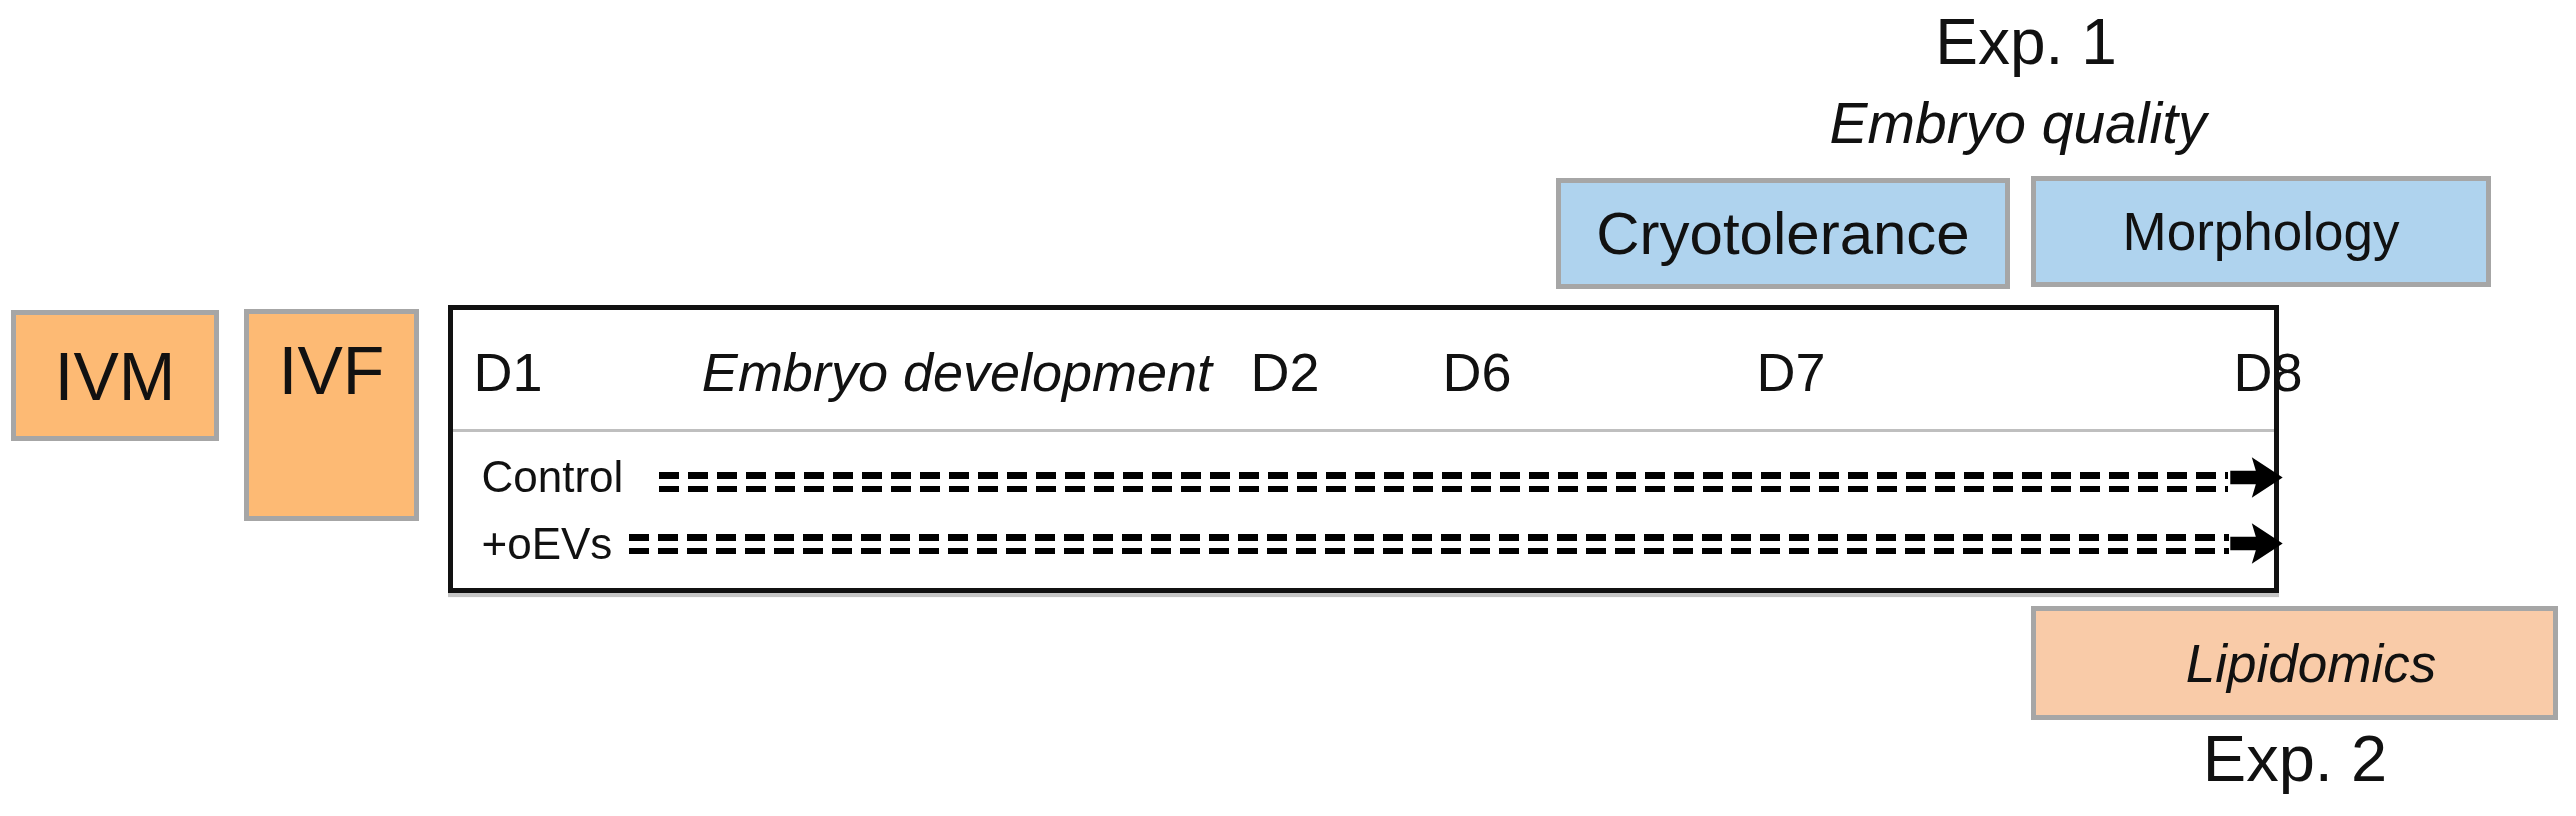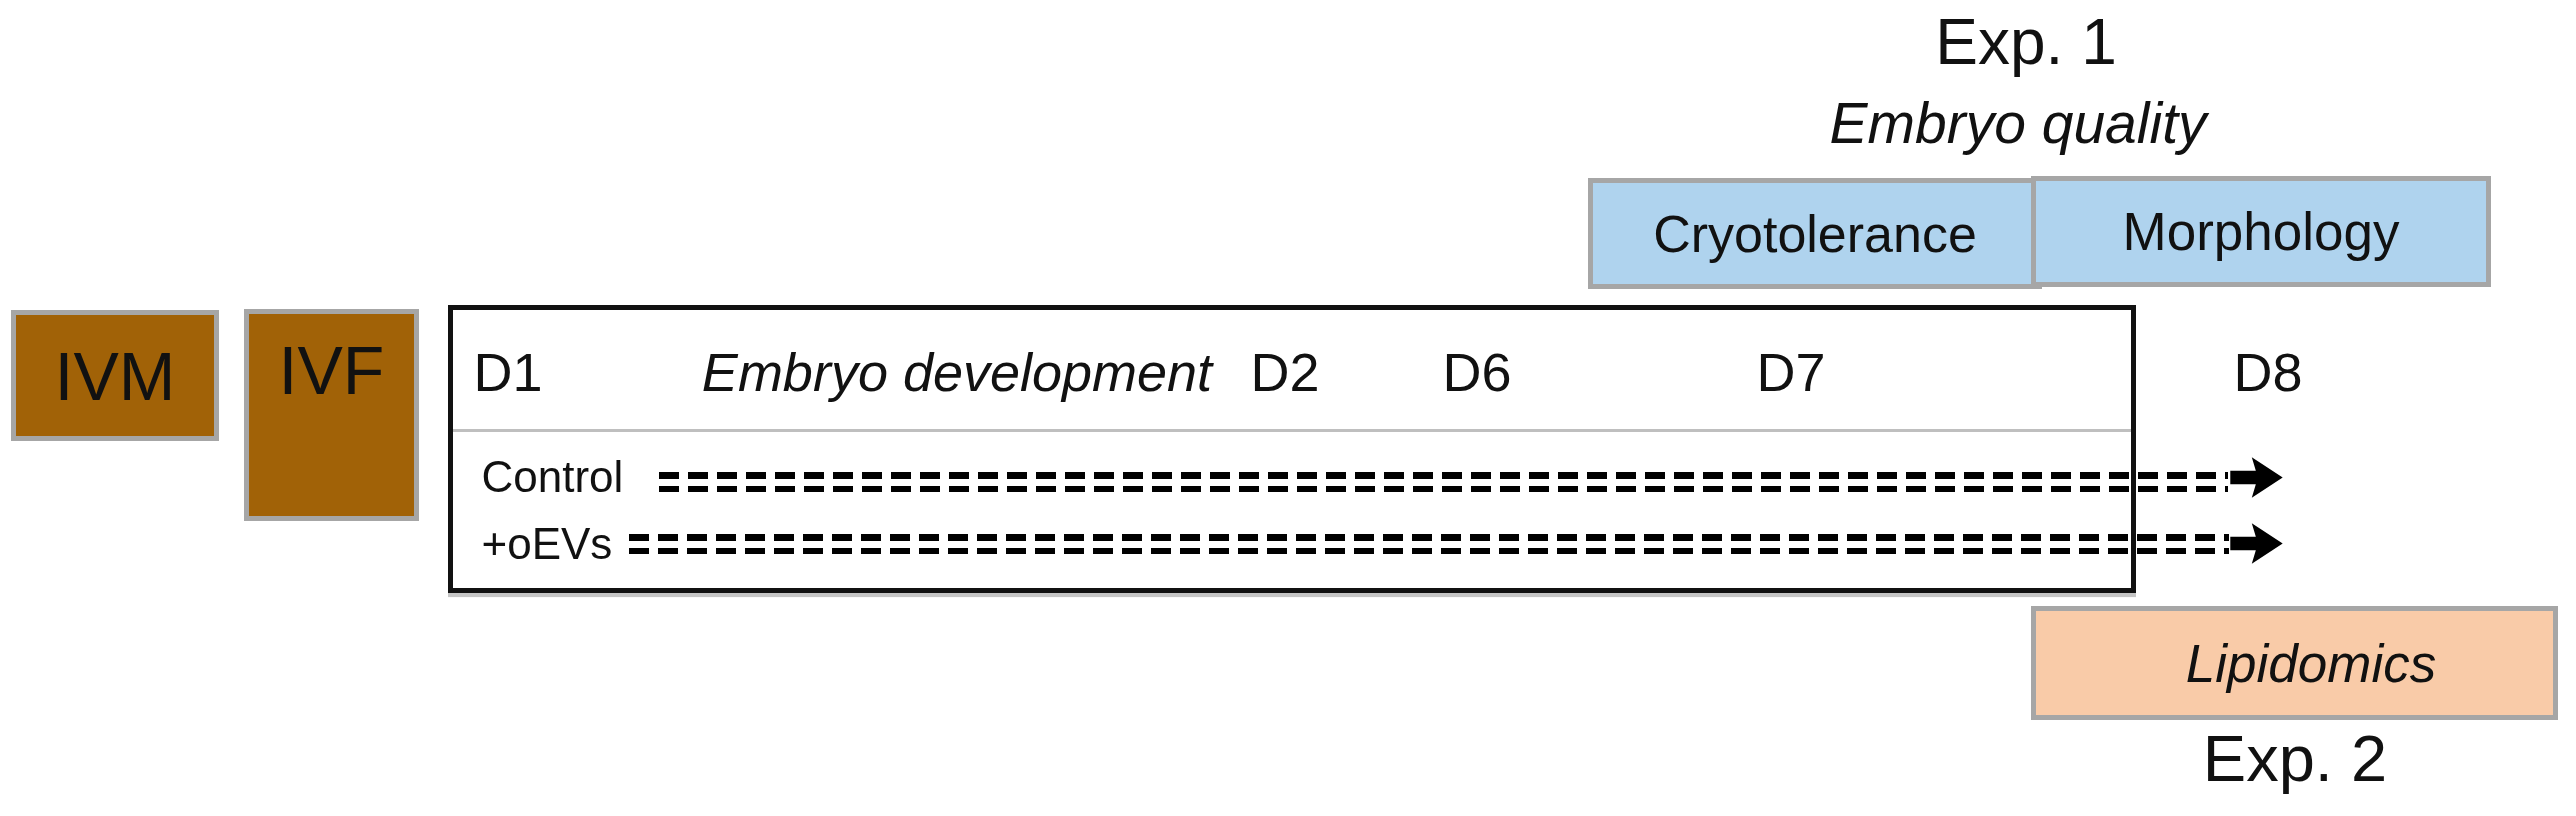--- a/index.html
+++ b/index.html
@@ -17,35 +17,35 @@
   
   .exp1-title{top:9.5px;left:2026px;font-size:64px;line-height:1;}
   .exp1-subtitle{top:95px;left:2018px;font-size:57px;line-height:1;font-style:italic;}
   .exp2-title{top:726px;left:2295px;font-size:65px;line-height:1;}
 
   
   .fbox{
     position:absolute;box-sizing:border-box;
     display:flex;align-items:center;justify-content:center;
     border:5.4px solid var(--gray-border,#a6a6a6);
-    background:#a16207;
+    background:#fdba74;
   }
   .fbox.blue{background:var(--blue-fill,#afd3ee);}
   .fbox.orange{background:var(--orange-fill,#f9cba8);}
-  .cryo{left:1556px;top:178px;width:454px;height:111px;font-size:52px;margin-left:32px;}
+  .cryo{left:1556px;top:178px;width:454px;height:111px;font-size:60px;}
   .morph{left:2031px;top:176px;width:460px;height:111px;font-size:53px;}
   .lipid{left:2031px;top:606px;width:527px;height:114px;font-size:53px;font-style:italic;padding-left:33px;}
   .ivm{left:11px;top:310px;width:208px;height:131px;font-size:68px;}
   .ivf{left:244px;top:309px;width:175px;height:212px;display:block;}
   .ivf-main{position:absolute;top:22px;left:0;right:0;text-align:center;font-size:68px;line-height:1;}
   .ivf-day{position:absolute;top:118px;left:0;right:0;text-align:center;font-size:56px;line-height:1;}
 
   
   .main-box{
-    position:absolute;left:448px;top:305px;width:1688px;height:288px;
+    position:absolute;left:448px;top:305px;width:1831px;height:288px;
     box-sizing:border-box;border:5.4px solid var(--black-border,#111111);
     background:#ffffff;
     box-shadow:0 4.1px 0 #c5c5c5;
   }
   .day{position:absolute;top:35px;font-size:54px;line-height:1;white-space:nowrap;}
   .d1{left:20.4px;}
   .phase{position:absolute;top:35px;left:504px;font-size:54px;line-height:1;font-style:italic;transform:translateX(-50%);white-space:nowrap;}
   .d2{left:832px;transform:translateX(-50%);}
   .d6{left:1024px;transform:translateX(-50%);}
   .d7{left:1338px;transform:translateX(-50%);}

